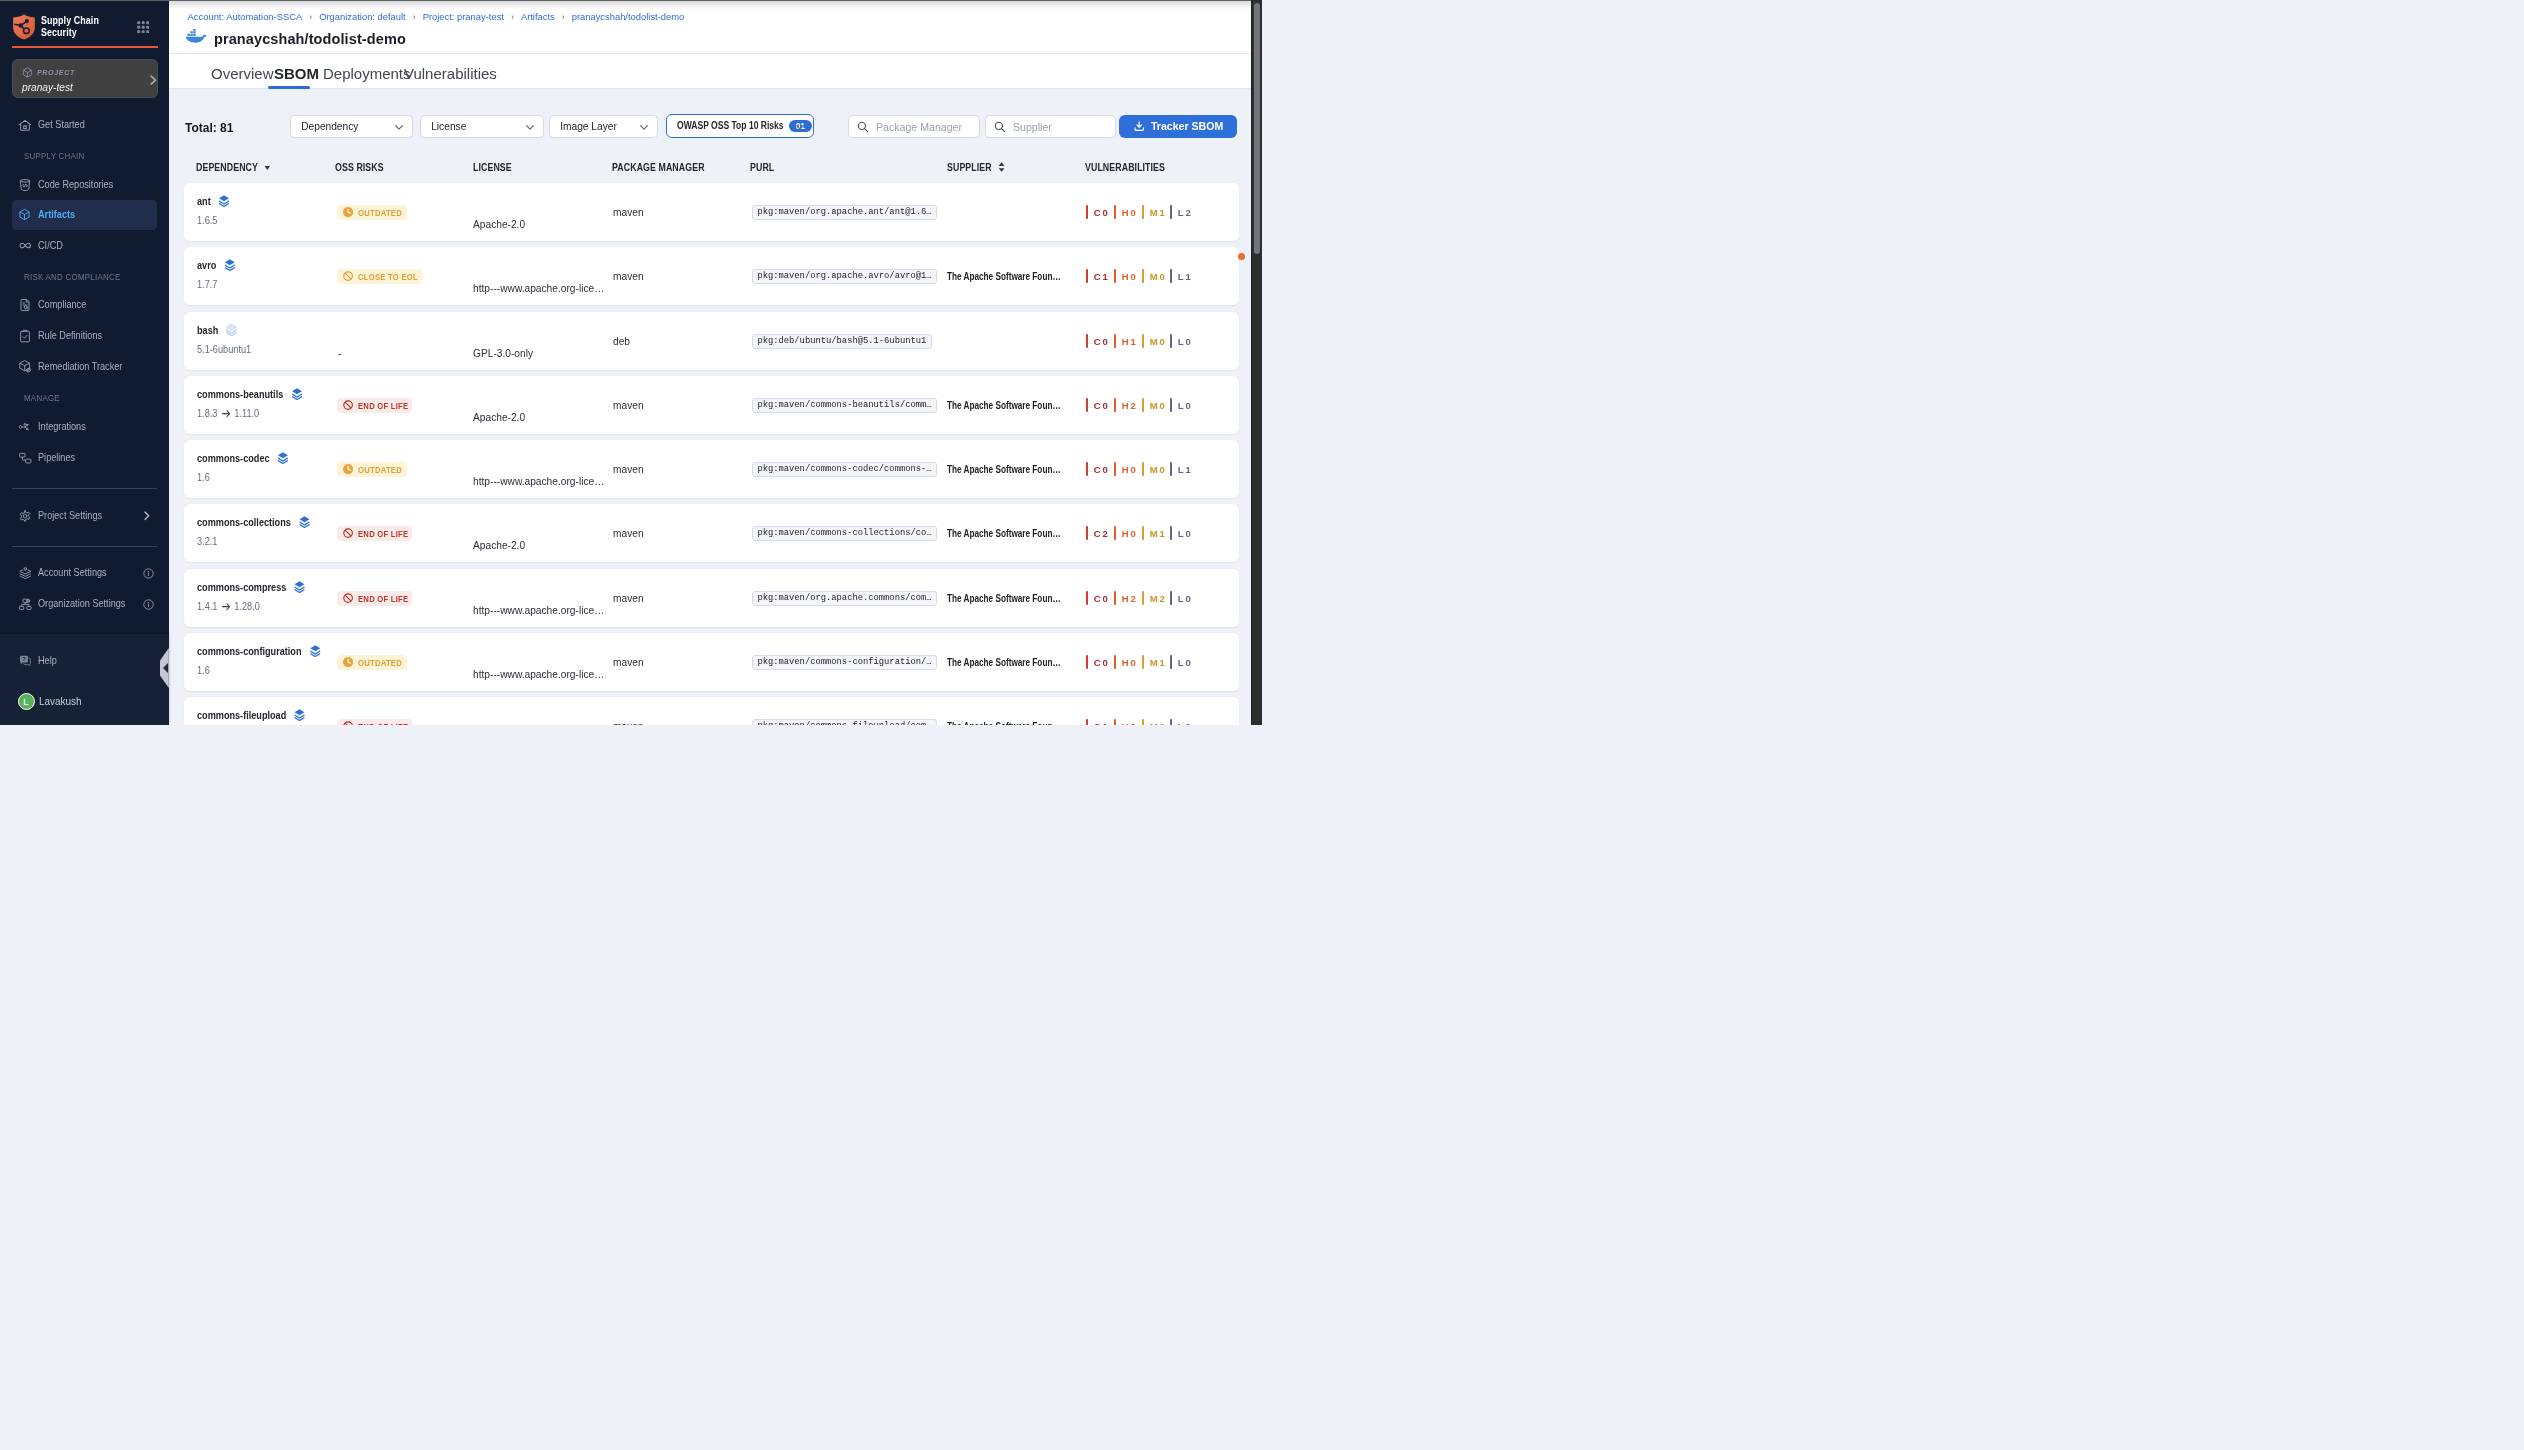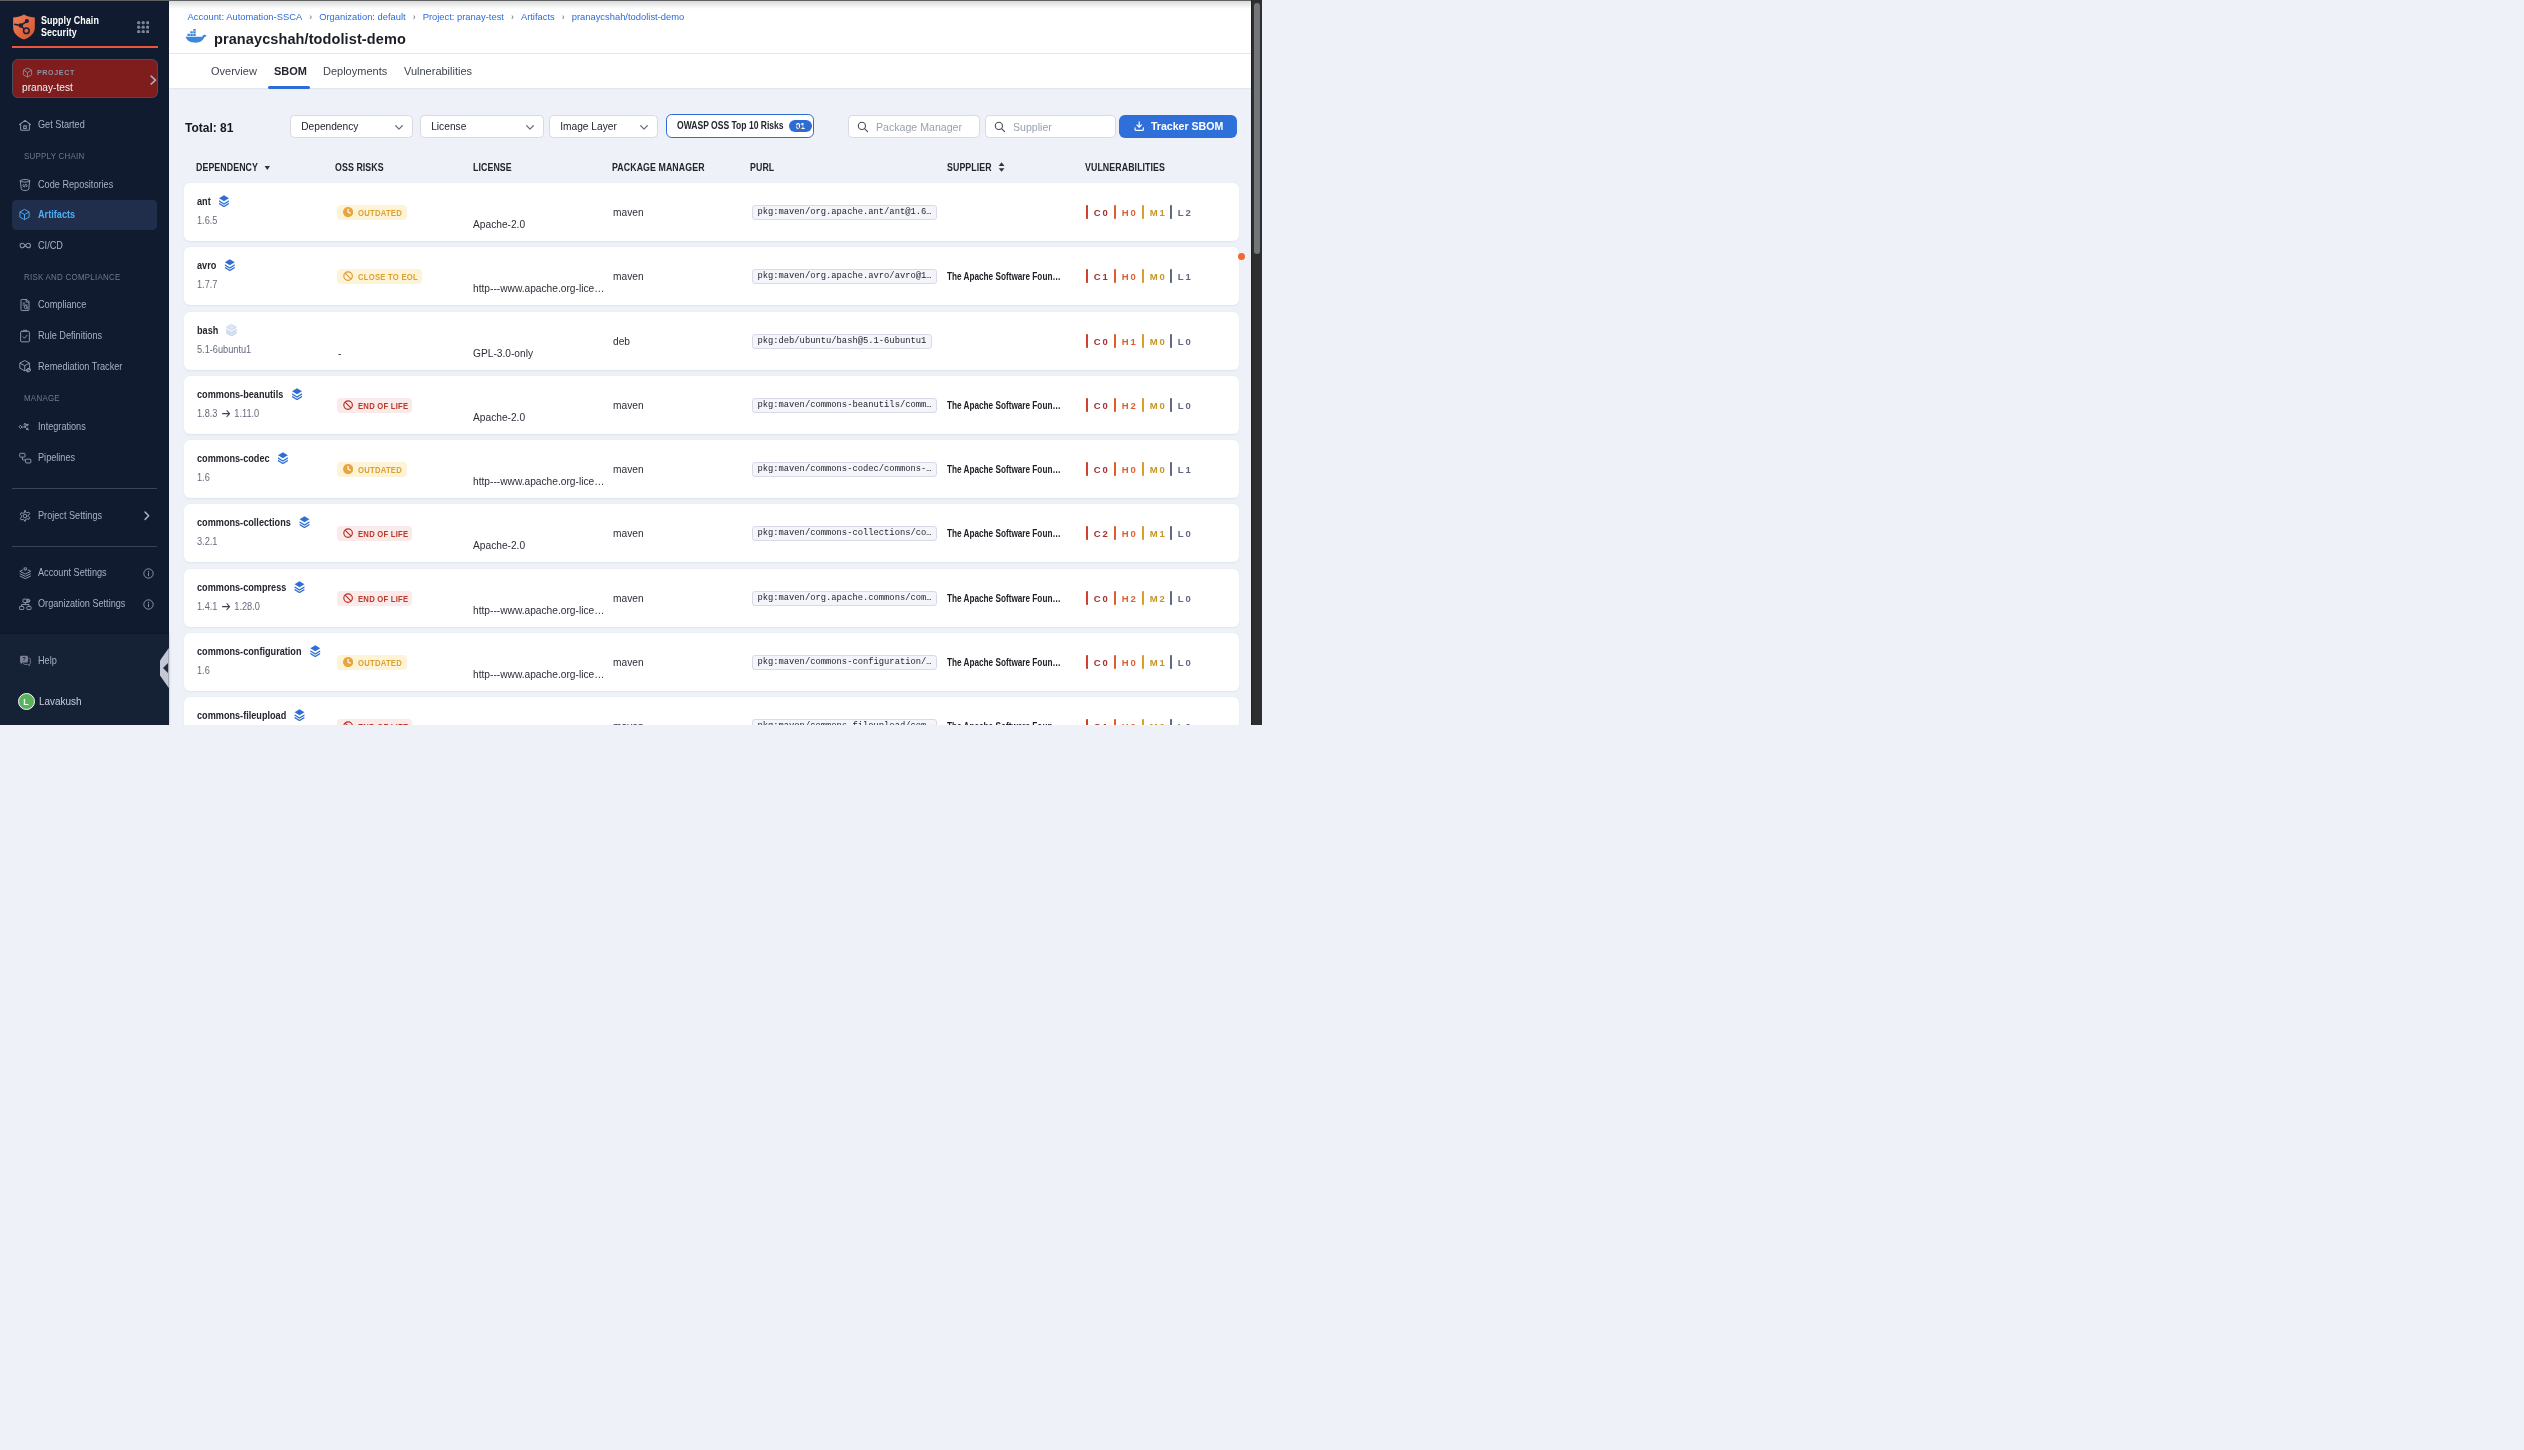--- a/index.html
+++ b/index.html
@@ -15,21 +15,21 @@
   .navlbl { font-size:9px; color:#6e7890; letter-spacing:0.3px; white-space:nowrap; transform:scaleX(0.88); transform-origin:left center; }
   .icn { position:absolute; left:17.5px; width:14px; height:14px; color:#8f97a9; }
   .icn svg, .inline-svg { display:block; }
   
   #hdr { left:169px; top:0; width:1204px; height:88px; background:#fff; z-index:10; box-shadow:0 0.7px 2.2px rgba(50,60,90,.12); }
   #hdr-grad { left:0; top:0; width:1082px; height:10.2px; background:linear-gradient(#aaabad, rgba(255,255,255,0)); opacity:.5; height:8.8px; }
   .crumb { font-size:9.4px; color:#2e6bd6; white-space:nowrap; }
   .crumb-sep { font-size:8.8px; color:#8b919e; font-weight:bold; }
   #title { left:45px; top:31px; font-size:14.5px; font-weight:bold; color:#1b1e24; letter-spacing:0.1px; }
   #hdr-div { left:0; top:53px; width:1082px; height:0.7px; background:#e4e6ed; }
-  .tab { top:65px; font-size:11px; color:#40454f; }
+  .tab { top:65px; font-size:15px; color:#40454f; }
   #tab-underline { left:99px; top:86px; width:42px; height:2.6px; border-radius:2.2px; background:#2e6bd6; }
   
   .drop { top:115px; height:22.6px; background:#fff; border:0.7px solid #d7dae4; border-radius:4.4px; }
   .drop .lbl { position:absolute; left:10.2px; top:5.1px; font-size:10.2px; color:#23262e; }
   .chev { position:absolute; right:8.8px; top:8.8px; width:8px; height:5.1px; }
   .search { top:115px; height:22.6px; background:#fff; border:0.7px solid #d7dae4; border-radius:4.4px; }
   .search .ph { position:absolute; left:27px; top:5.1px; font-size:10.6px; color:#9aa0ae; }
   .mag { position:absolute; left:8px; top:5.1px; width:11.7px; height:11.7px; color:#434956; }
   
   .th { top:162px; font-size:10px; font-weight:bold; color:#23262e; letter-spacing:0.1px; white-space:nowrap; transform:scaleX(0.88); transform-origin:left center; }
@@ -85,21 +85,21 @@
       <circle cx="14.7" cy="2.3" r="2.3"></circle>
     <circle cx="2.3" cy="8.5" r="2.3"></circle>
       <circle cx="8.5" cy="8.5" r="2.3"></circle>
       <circle cx="14.7" cy="8.5" r="2.3"></circle>
     <circle cx="2.3" cy="14.7" r="2.3"></circle>
       <circle cx="8.5" cy="14.7" r="2.3"></circle>
       <circle cx="14.7" cy="14.7" r="2.3"></circle>
   </svg>
   <div class="abs" style="left:11.7px; top:46px; width:146px; height:1.8px; background:#e8573c;"></div>
 
-  <div class="abs" style="left:12.4px; top:59px; width:146px; height:39px; border:0.7px solid #434e63; border-radius:5.8px; background:#7f1d1d;">
+  <div class="abs" style="left:12.4px; top:59px; width:146px; height:39px; border:0.7px solid #434e63; border-radius:5.8px; background:#404040;font-style:italic;">
     <svg class="abs" style="left:8.8px; top:6.6px;" width="11" height="11" viewBox="0 0 24 24" fill="none" stroke="#8d93a5" stroke-width="1.8">
         <path d="M12 2 L21 7 V17 L12 22 L3 17 V7 Z M3 7 L12 12 L21 7 M12 12 V22"></path>
       </svg>
     <div class="abs" style="left:24px; top:8px; font-size:7.7px; font-weight:bold; letter-spacing:0.7px; color:#8d93a5; transform:scaleX(0.92); transform-origin:left top;">PROJECT</div>
     <div class="abs" style="left:8.8px; top:20.5px; font-size:11.3px; color:#eef1f6; transform:scaleX(0.9); transform-origin:left top;">pranay-test</div>
     <svg class="abs" style="left:137px; top:14.6px;" width="6.6" height="10.2" viewBox="0 0 9 14" fill="none" stroke="#aab1c0" stroke-width="2" stroke-linecap="round" stroke-linejoin="round">
         <path d="M1.5 1.5 L7.5 7 L1.5 12.5"></path>
       </svg>
   </div>
 

